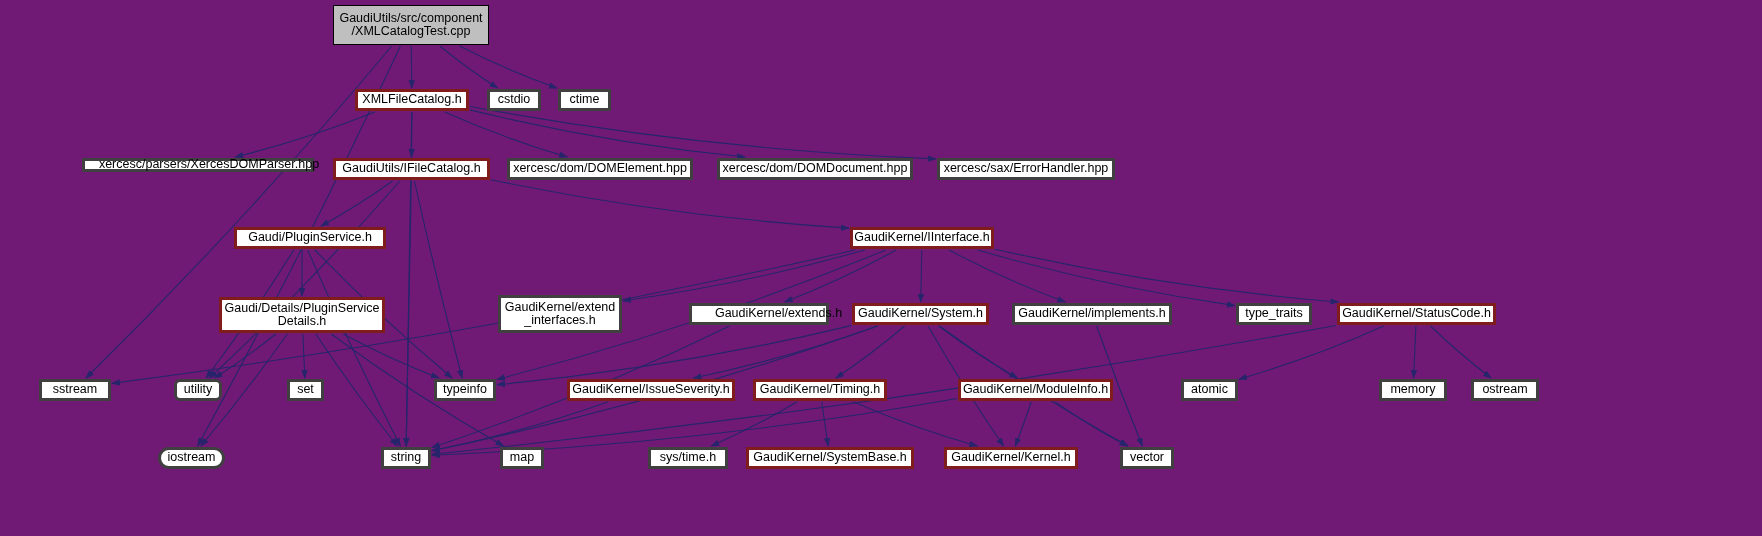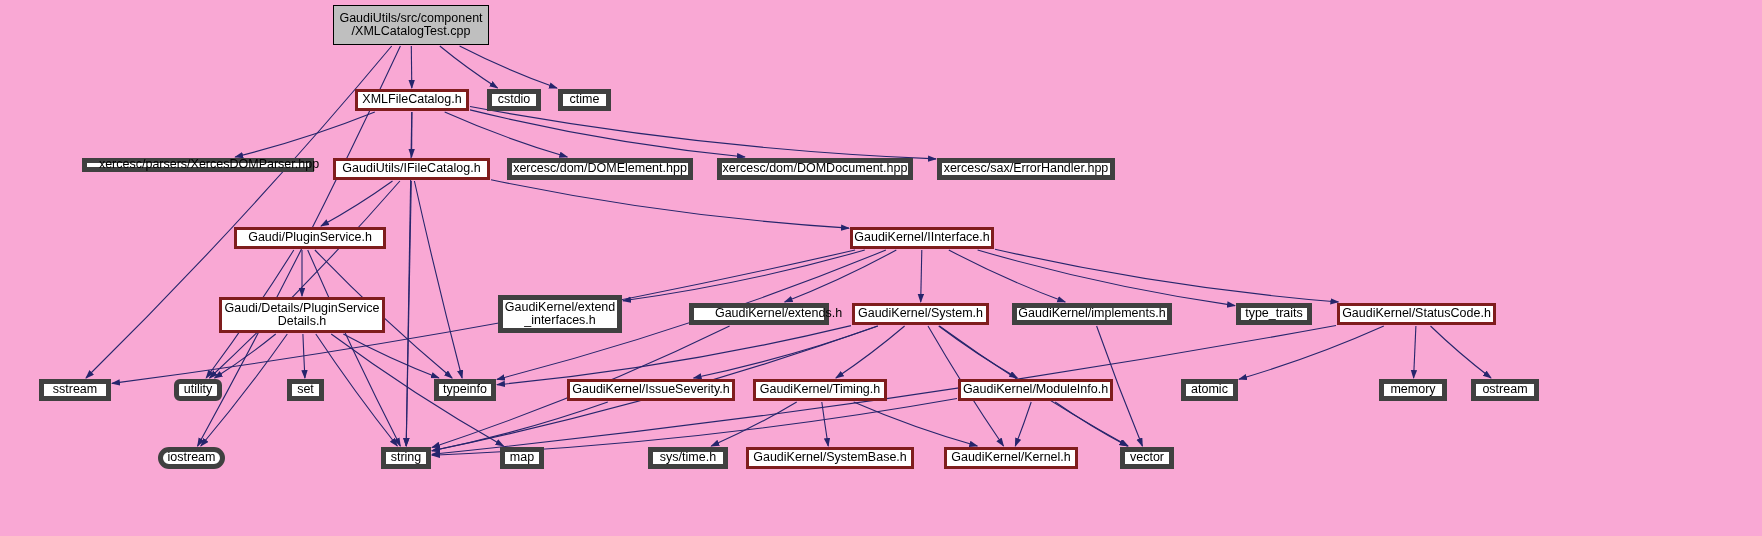--- a/index.html
+++ b/index.html
@@ -1,21 +1,21 @@
 <!DOCTYPE html>
 <html><head>
 <meta charset="utf-8">
 <style>
   html,body{margin:0;padding:0;background:#ffffff;}
-  #canvas{position:relative;width:1762px;height:536px;background:#f9a8d4;
+  #canvas{position:relative;width:1762px;height:536px;background:#701a75;
           font-family:"Liberation Sans","DejaVu Sans",sans-serif;overflow:hidden;}
   svg.edges{position:absolute;left:0;top:0;width:1762px;height:536px;pointer-events:none;}
   .node{position:absolute;box-sizing:border-box;display:flex;align-items:center;
         justify-content:center;text-align:center;line-height:1.08;
-        font-size:12.5px;color:#000000;background:#ffffff;border:5px solid #404040;
+        font-size:12.5px;color:#000000;background:#ffffff;border:3px solid #404040;
         white-space:pre-line;padding:1px 3px;}
   .node.strong{border:3px solid #7f1d1d;}
   .node.root{background:#bfbfbf;border:1px solid #000000;}
 </style>
 </head>
 <body>
 
 <div id="canvas">
   <svg class="edges" id="edge-layer">
     <defs>

